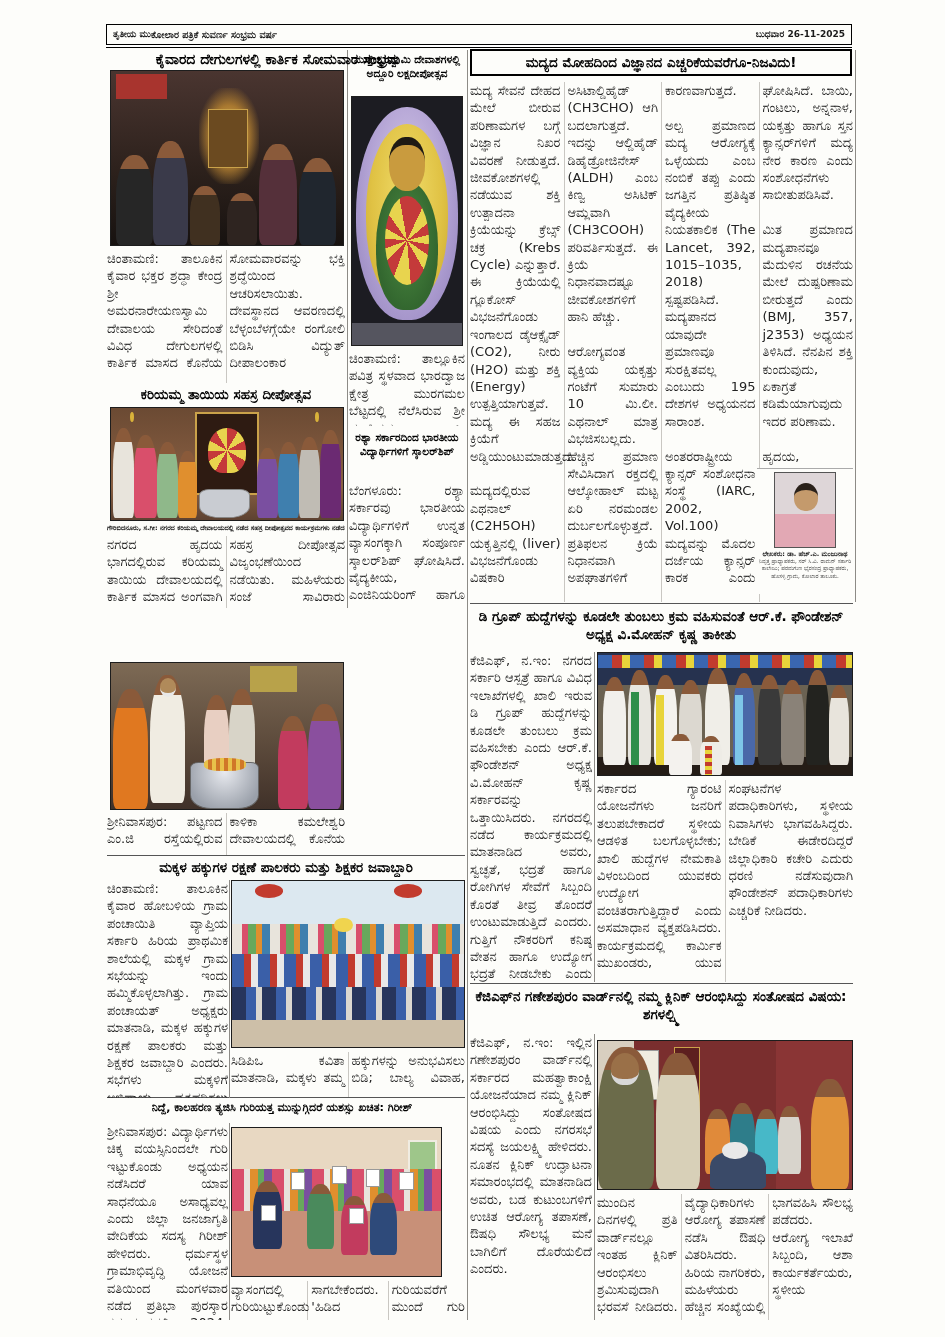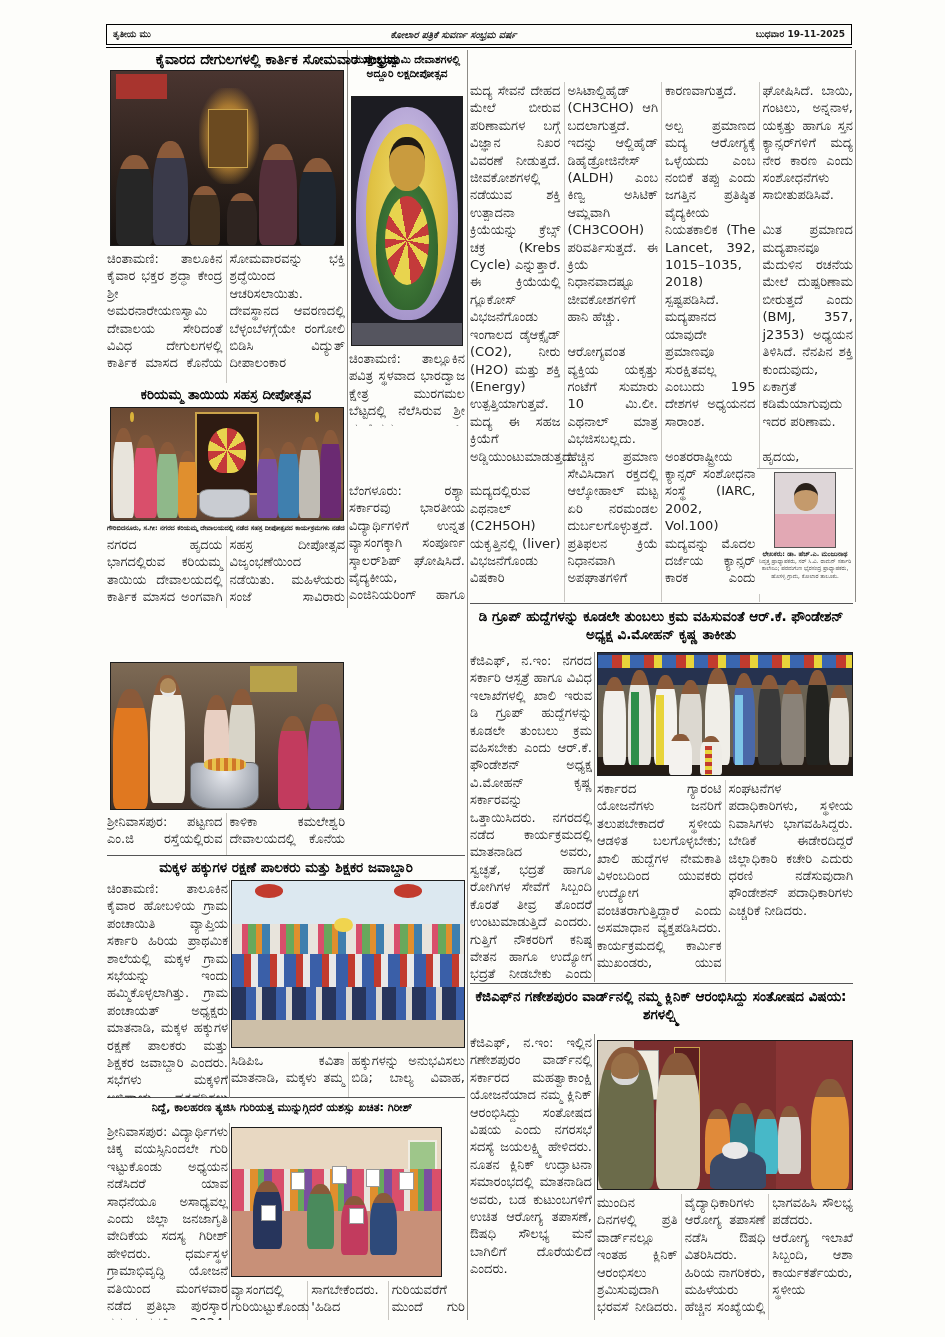--- a/index.html
+++ b/index.html
@@ -4,21 +4,21 @@
 <style>
   html,body{margin:0;padding:0;background:#eceae4;}
   *{box-sizing:border-box;}
   .sheet{position:relative;width:945px;height:1337px;background:#fdfdfa;margin:0 auto;
          font-family:"DejaVu Sans",sans-serif;color:#1a1a1a;overflow:hidden;}
   .abs{position:absolute;}
   
   .masthead{left:106px;top:24px;width:746px;height:21px;border:1px solid #000;
             box-shadow:0 2px 0 #fff,0 3px 0 #000;display:flex;align-items:center;
             font-size:9px;font-weight:bold;padding:0 6px;}
-  .masthead .mid{flex:1;text-align:center;font-size:9.5px;font-style:italic;}
+  .masthead .mid{flex:1;font-size:9.5px;}
   
   .hl{font-weight:bold;color:#000;text-align:center;line-height:1.35;overflow:hidden;}
   .hl-box{border:2px solid #000;display:flex;align-items:center;justify-content:center;}
   
   .bd{font-size:13px;line-height:1.34;text-align:justify;color:#222;overflow:hidden;
       white-space:pre-line;column-gap:7px;column-rule:1px solid #c9c7c2;column-fill:auto;}
   .c2{column-count:2;} .c3{column-count:3;} .c4{column-count:4;}
   .cap{font-size:6.6px;font-weight:bold;color:#111;overflow:hidden;white-space:nowrap;}
   .vrule{width:1px;background:#8d8b86;}
   .hrule{height:1px;background:#555;}
@@ -37,21 +37,21 @@
   .authbox .sub{font-size:5.7px;color:#333;line-height:1.3;white-space:pre-line;}
 </style>
 </head>
 <body>
 
 <div class="sheet">
 
   <div class="abs masthead">
     <span>ತೃತೀಯ ಮು</span>
     <span class="mid">ಕೋಲಾರ ಪತ್ರಿಕೆ  ಸುವರ್ಣ ಸಂಭ್ರಮ ವರ್ಷ</span>
-    <span>ಬುಧವಾರ 19-11-2025</span>
+    <span>ಬುಧವಾರ 26-11-2025</span>
   </div>
 
   <div class="abs vrule" style="left:347px;top:50px;height:558px"></div>
   <div class="abs vrule" style="left:467px;top:50px;height:1270px"></div>
   <div class="abs vrule" style="left:855px;top:50px;height:552px"></div>
   <div class="abs hrule" style="left:470px;top:603px;width:383px"></div>
   <div class="abs hrule" style="left:107px;top:855px;width:358px"></div>
   <div class="abs hrule" style="left:107px;top:1097px;width:358px"></div>
   <div class="abs hrule" style="left:470px;top:983px;width:383px"></div>
 
@@ -73,22 +73,24 @@
   <div class="abs photo" style="left:351px;top:96px;width:112px;height:250px;background:#1c1c22">
     <div class="s" style="left:4%;top:4%;width:92%;height:86%;border-radius:50% 50% 46% 46%;background:radial-gradient(ellipse at 50% 40%,#d8cdea 0%,#b2a2d4 55%,#8f7fba 100%)"></div>
     <div class="s" style="left:13%;top:11%;width:74%;height:72%;border-radius:50% 50% 46% 46%;background:radial-gradient(ellipse at 50% 40%,#f0dc6a 0%,#e0c244 60%,#c8a830 100%)"></div>
     <div class="s" style="left:22%;top:34%;width:56%;height:52%;border-radius:50% 50% 44% 44%;background:radial-gradient(ellipse at 50% 45%,#4c8a42 0%,#33672f 70%);"></div>
     <div class="s" style="left:30%;top:40%;width:40%;height:36%;border-radius:50%;background:repeating-conic-gradient(#c43a3a 0 25deg,#e8d44e 25deg 50deg)"></div>
     <div class="s" style="left:34%;top:16%;width:32%;height:22%;border-radius:46%;background:#c99b3e;border-top:8px solid #1e1a14"></div>
     <div class="s" style="left:0;bottom:0;width:100%;height:9%;background:#55555f"></div>
   </div>
   <div class="abs bd" style="left:349px;top:350px;width:116px;height:76px">ಚಿಂತಾಮಣಿ: ತಾಲ್ಲೂಕಿನ ಪವಿತ್ರ ಸ್ಥಳವಾದ ಭಾರದ್ವಾಜ ಕ್ಷೇತ್ರ ಮುರಗಮಲ ಬೆಟ್ಟದಲ್ಲಿ ನೆಲೆಸಿರುವ ಶ್ರೀ ಮುಕ್ತೇಶ್ವರ ಸ್ವಾಮಿ ದೇವಾಲಯದಲ್ಲಿ ಇಂದು ಕೊನೆಯ ಕಾರ್ತಿಕ ಸೋಮವಾರ ಮತ್ತು 29ನೇ ವರ್ಷದ ಧಾತ್ರಿ ಹವನ ವಿಶೇಷ ಪೂಜೆಗಳ ಜೊತೆಗೆ ಲಕ್ಷ ದೀಪೋತ್ಸವ ಕಾರ್ಯಕ್ರಮಗಳನ್ನು ಹಮ್ಮಿಕೊಳ್ಳಲಾಗಿತ್ತು. ಇಂದು ಬೆಳಗ್ಗೆ ದೇವರಿಗೆ ರುದ್ರಾಭಿಷೇಕ, ಮಹಾಮಂಗಳಾರತಿ ಮತ್ತು ತೀರ್ಥ ಪ್ರಸಾದ ವಿತರಣೆ ನಡೆಯಿತು.</div>
 
+  <div class="abs hl" style="left:349px;top:430px;width:116px;height:48px;font-size:10.5px">ರಶ್ಯಾ ಸರ್ಕಾರದಿಂದ ಭಾರತೀಯ ವಿದ್ಯಾರ್ಥಿಗಳಿಗೆ ಸ್ಕಾಲರ್‌ಶಿಪ್</div>
   <div class="abs bd" style="left:349px;top:482px;width:116px;height:126px">ಬೆಂಗಳೂರು: ರಶ್ಯಾ ಸರ್ಕಾರವು ಭಾರತೀಯ ವಿದ್ಯಾರ್ಥಿಗಳಿಗೆ ಉನ್ನತ ವ್ಯಾಸಂಗಕ್ಕಾಗಿ ಸಂಪೂರ್ಣ ಸ್ಕಾಲರ್‌ಶಿಪ್ ಘೋಷಿಸಿದೆ. ವೈದ್ಯಕೀಯ, ಎಂಜಿನಿಯರಿಂಗ್ ಹಾಗೂ ಸಂಶೋಧನಾ ಕ್ಷೇತ್ರಗಳಲ್ಲಿ 500ಕ್ಕೂ ಹೆಚ್ಚು ಸೀಟುಗಳು ಲಭ್ಯವಿದ್ದು, MGIMO ಮತ್ತು ಮಾಸ್ಕೋ ವಿಶ್ವವಿದ್ಯಾಲಯ ಸೇರಿದಂತೆ ಪ್ರತಿಷ್ಠಿತ ಸಂಸ್ಥೆಗಳಲ್ಲಿ ಪ್ರವೇಶ ಪಡೆಯಬಹುದು. ಆಸಕ್ತ ವಿದ್ಯಾರ್ಥಿಗಳು ಆನ್‌ಲೈನ್ ಮೂಲಕ ಅರ್ಜಿ ಸಲ್ಲಿಸಬಹುದು ಎಂದು ರಶ್ಯನ್ ಸಾಂಸ್ಕೃತಿಕ ಕೇಂದ್ರ ತಿಳಿಸಿದೆ.</div>
 
+  <div class="abs hl hl-box" style="left:470px;top:49px;width:382px;height:27px;font-size:13.5px">ಮದ್ಯದ ಮೋಹದಿಂದ ವಿಜ್ಞಾನದ ಎಚ್ಚರಿಕೆಯವರೆಗೂ-ನಿಜವಿದು!</div>
   <div class="abs bd c4" style="left:470px;top:82px;width:383px;height:520px">ಮದ್ಯ ಸೇವನೆ ದೇಹದ ಮೇಲೆ ಬೀರುವ ಪರಿಣಾಮಗಳ ಬಗ್ಗೆ ವಿಜ್ಞಾನ ನಿಖರ ವಿವರಣೆ ನೀಡುತ್ತದೆ. ಜೀವಕೋಶಗಳಲ್ಲಿ ನಡೆಯುವ ಶಕ್ತಿ ಉತ್ಪಾದನಾ ಕ್ರಿಯೆಯನ್ನು ಕ್ರೆಬ್ಸ್ ಚಕ್ರ (Krebs Cycle) ಎನ್ನುತ್ತಾರೆ. ಈ ಕ್ರಿಯೆಯಲ್ಲಿ ಗ್ಲೂಕೋಸ್ ವಿಭಜನೆಗೊಂಡು ಇಂಗಾಲದ ಡೈಆಕ್ಸೈಡ್ (CO2), ನೀರು (H2O) ಮತ್ತು ಶಕ್ತಿ (Energy) ಉತ್ಪತ್ತಿಯಾಗುತ್ತವೆ. ಮದ್ಯ ಈ ಸಹಜ ಕ್ರಿಯೆಗೆ ಅಡ್ಡಿಯುಂಟುಮಾಡುತ್ತದೆ.
 
 ಮದ್ಯದಲ್ಲಿರುವ ಎಥನಾಲ್ (C2H5OH) ಯಕೃತ್ತಿನಲ್ಲಿ (liver) ವಿಭಜನೆಗೊಂಡು ವಿಷಕಾರಿ ಅಸಿಟಾಲ್ಡಿಹೈಡ್ (CH3CHO) ಆಗಿ ಬದಲಾಗುತ್ತದೆ. ಇದನ್ನು ಆಲ್ಡಿಹೈಡ್ ಡಿಹೈಡ್ರೋಜಿನೇಸ್ (ALDH) ಎಂಬ ಕಿಣ್ವ ಅಸಿಟಿಕ್ ಆಮ್ಲವಾಗಿ (CH3COOH) ಪರಿವರ್ತಿಸುತ್ತದೆ. ಈ ಕ್ರಿಯೆ ನಿಧಾನವಾದಷ್ಟೂ ಜೀವಕೋಶಗಳಿಗೆ ಹಾನಿ ಹೆಚ್ಚು.
 
 ಆರೋಗ್ಯವಂತ ವ್ಯಕ್ತಿಯ ಯಕೃತ್ತು ಗಂಟೆಗೆ ಸುಮಾರು 10 ಮಿ.ಲೀ. ಎಥನಾಲ್ ಮಾತ್ರ ವಿಭಜಿಸಬಲ್ಲದು. ಹೆಚ್ಚಿನ ಪ್ರಮಾಣ ಸೇವಿಸಿದಾಗ ರಕ್ತದಲ್ಲಿ ಆಲ್ಕೋಹಾಲ್ ಮಟ್ಟ ಏರಿ ನರಮಂಡಲ ದುರ್ಬಲಗೊಳ್ಳುತ್ತದೆ. ಪ್ರತಿಫಲನ ಕ್ರಿಯೆ ನಿಧಾನವಾಗಿ ಅಪಘಾತಗಳಿಗೆ ಕಾರಣವಾಗುತ್ತದೆ.
 
 ಅಲ್ಪ ಪ್ರಮಾಣದ ಮದ್ಯ ಆರೋಗ್ಯಕ್ಕೆ ಒಳ್ಳೆಯದು ಎಂಬ ನಂಬಿಕೆ ತಪ್ಪು ಎಂದು ಜಗತ್ತಿನ ಪ್ರತಿಷ್ಠಿತ ವೈದ್ಯಕೀಯ ನಿಯತಕಾಲಿಕ (The Lancet, 392, 1015–1035, 2018) ಸ್ಪಷ್ಟಪಡಿಸಿದೆ. ಮದ್ಯಪಾನದ ಯಾವುದೇ ಪ್ರಮಾಣವೂ ಸುರಕ್ಷಿತವಲ್ಲ ಎಂಬುದು 195 ದೇಶಗಳ ಅಧ್ಯಯನದ ಸಾರಾಂಶ.
 
 ಅಂತರರಾಷ್ಟ್ರೀಯ ಕ್ಯಾನ್ಸರ್ ಸಂಶೋಧನಾ ಸಂಸ್ಥೆ (IARC, 2002, Vol.100) ಮದ್ಯವನ್ನು ಮೊದಲ ದರ್ಜೆಯ ಕ್ಯಾನ್ಸರ್ ಕಾರಕ ಎಂದು ಘೋಷಿಸಿದೆ. ಬಾಯಿ, ಗಂಟಲು, ಅನ್ನನಾಳ, ಯಕೃತ್ತು ಹಾಗೂ ಸ್ತನ ಕ್ಯಾನ್ಸರ್‌ಗಳಿಗೆ ಮದ್ಯ ನೇರ ಕಾರಣ ಎಂದು ಸಂಶೋಧನೆಗಳು ಸಾಬೀತುಪಡಿಸಿವೆ.
 

